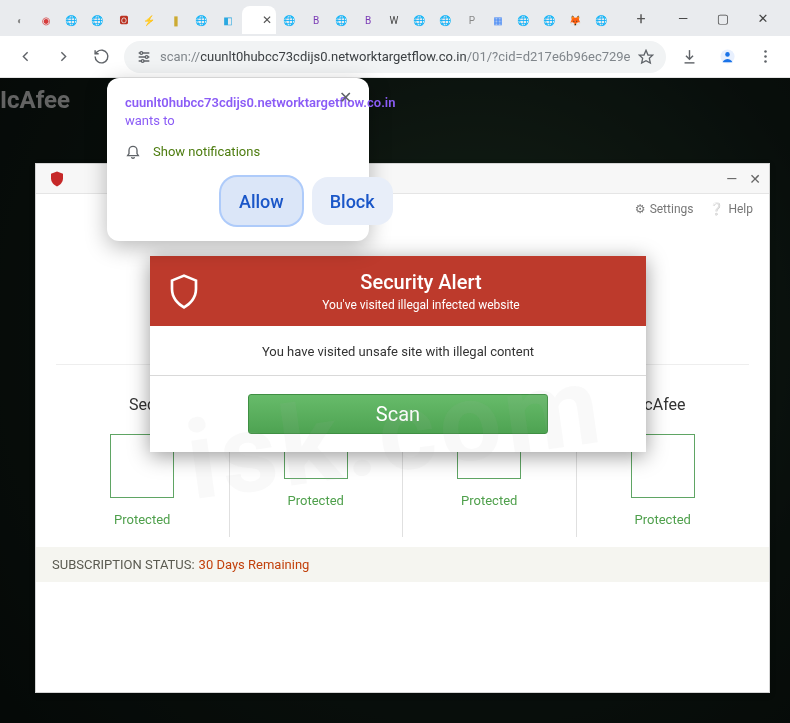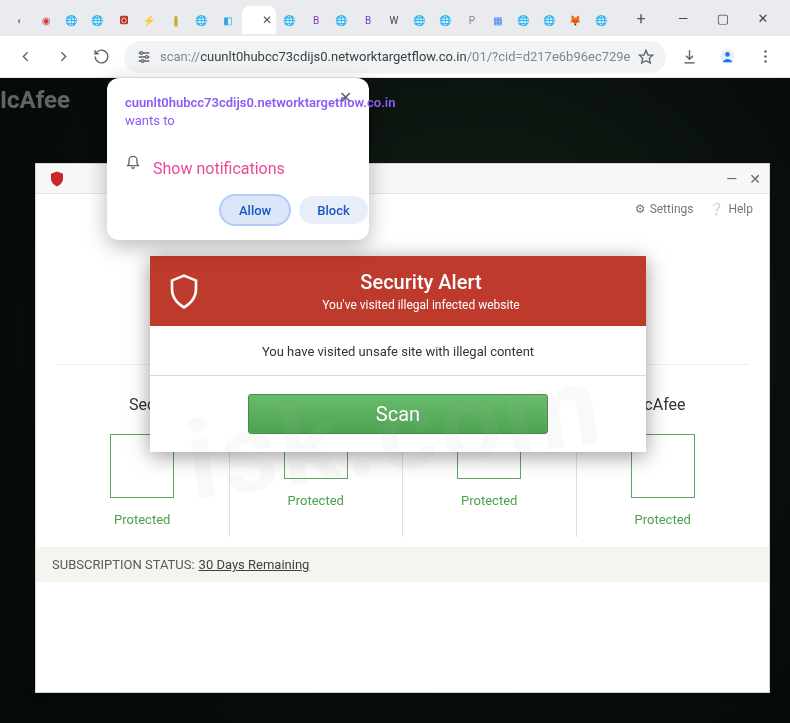--- a/index.html
+++ b/index.html
@@ -39,21 +39,21 @@
 .panel-toolbar { height: 30px; display:flex; align-items:center; justify-content:flex-end; gap: 16px; padding: 0 16px; color:#777; font-size: 12px; }
 .panel-toolbar .pt-item { display:flex; align-items:center; gap:4px; }
 .panel-body { padding: 140px 20px 10px 20px; }
 .panel-cols { display:flex; border-top:1px solid #eee; }
 .panel-col { flex:1; border-right:1px solid #e0e0e0; padding: 30px 10px 10px 10px; text-align:center; min-height: 170px; position:relative; }
 .panel-col:last-child { border-right:none; }
 .col-title { font-size: 16px; color:#333; margin-bottom: 20px; }
 .col-icon-box { width: 64px; height: 64px; margin: 0 auto 14px auto; border:1px solid #5fa564; display:flex; align-items:center; justify-content:center; }
 .col-status { color:#4fa04c; font-size: 13px; }
 .panel-sub { background:#f5f5f0; padding: 10px 16px; font-size:13px; color:#5a5a50; display:flex; gap:4px; }
-.panel-sub .rem { color:#404040;text-decoration:underline; }
+.panel-sub .rem { color:#c2410c; }
 
 
 .alert { position:absolute; left:150px; top:178px; width: 496px; background:#fff; box-shadow: 0 4px 20px rgba(0,0,0,0.4); }
 .alert-head { background:#bd3a2c; color:#fff; display:flex; align-items:center; padding: 14px 18px; gap: 14px; }
 .alert-shield { width:32px; height:36px; flex-shrink:0; }
 .alert-head-text { flex:1; text-align:center; }
 .alert-title { font-size: 20px; font-weight: 500; }
 .alert-sub { font-size: 12px; margin-top: 4px; }
 .alert-body { padding: 18px 24px 16px 24px; text-align:center; color:#333; }
 .alert-body p { font-size: 13px; margin-bottom: 0; }
@@ -62,23 +62,23 @@
 .alert-divider { height:1px; background:#d9d9d9; margin: 0; }
 .alert-scan { display:block; width: 300px; margin: 18px auto 18px auto; height: 40px; background: linear-gradient(#67bb6a,#4ea352); border:1px solid #3f8f43; color:#fff; font-size:20px; border-radius:3px; text-align:center; line-height:38px; }
 
 
 .notif { position:absolute; left: 107px; top: 0px; width: 262px; background:#fff; border-radius: 12px; box-shadow: 0 6px 22px rgba(0,0,0,0.28); padding: 16px 18px 16px 18px; z-index: 50; }
 .notif-title { font-size: 13px; color:#8b5cf6; line-height: 1.35; padding-right: 20px; }
 .notif-title b { font-weight: 600; }
 .notif-close { position:absolute; right: 14px; top: 12px; width:16px; height:16px; color:#5f6368; font-size:16px; line-height:1; }
 .notif-row { display:flex; align-items:center; gap: 12px; margin-top: 14px; }
 .notif-bell { width:16px; height:16px; color:#5f6368; }
-.notif-label { font-size: 16px; color:#ec4899;margin-top:16px; }
+.notif-label { font-size: 13px; color:#4d7c0f; }
 .notif-buttons { display:flex; gap: 10px; margin-top: 18px; justify-content:flex-start; padding-left: 96px; }
-.notif-btn { height: 28px; padding: 0 18px; border-radius: 16px; background:#e8eef9; color:#1a56c8; font-size: 13px; font-weight: 500; display:flex; align-items:center; border:none; }
+.notif-btn { height: 48px; padding: 0 18px; border-radius: 16px; background:#e8eef9; color:#1a56c8; font-size: 18px; font-weight: 500; display:flex; align-items:center; border:none; }
 .notif-btn.allow { background:#dbe6f8; box-shadow: 0 0 0 2px #aecbfa; }
 
 .watermark { position:absolute; left:50%; top:55%; transform:translate(-50%,-50%) rotate(-8deg); font-size: 110px; color: rgba(180,180,180,0.08); font-weight:700; pointer-events:none; letter-spacing:4px; }
 </style>
 </head>
 <body>
 
 <div class="browser">
 
   <div class="titlebar">

